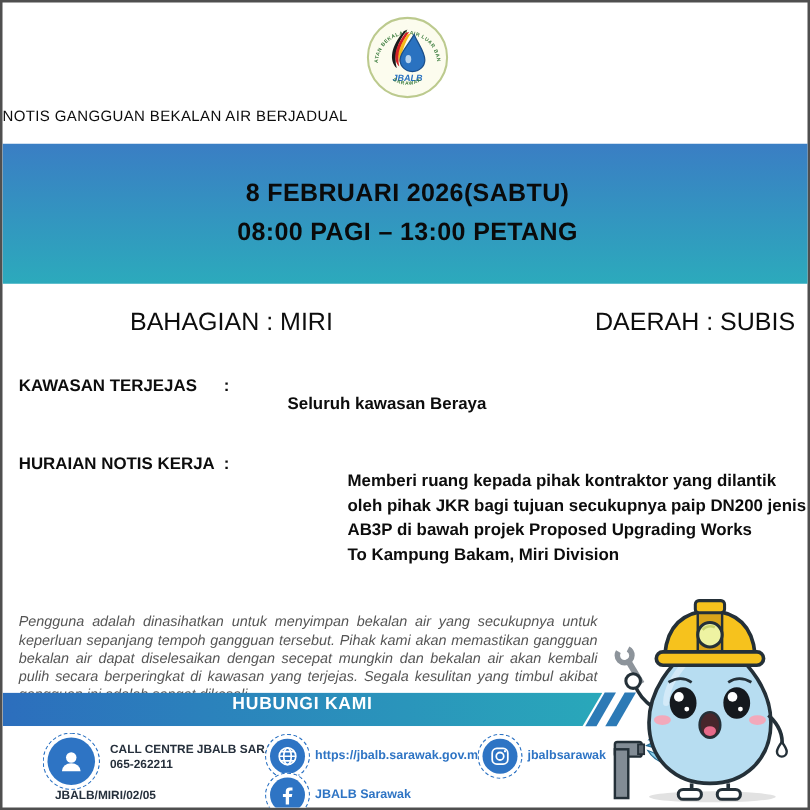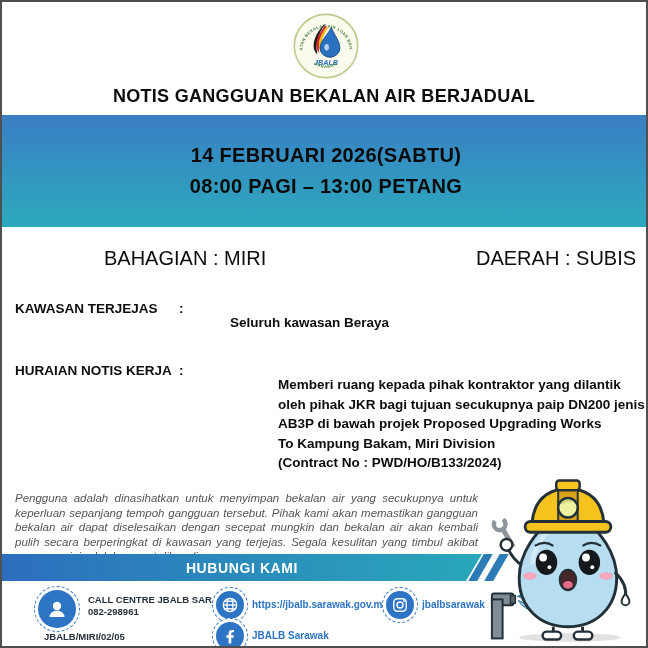--- a/index.html
+++ b/index.html
@@ -14,22 +14,22 @@
   *{margin:0;padding:0;box-sizing:border-box;}
   html,body{background:#fff;}
   body{font-family:"Liberation Sans",sans-serif;}
   #page{
     position:relative;width:648px;height:648px;margin:0 auto;
     background:#ffffff;border:2px solid #4f4f4f;overflow:hidden;
   }
   
   .logo{position:absolute;top:11px;left:291px;width:66px;height:66px;}
   .title{
-    position:absolute;top:84px;left:0;width:100%;text-align:center;
-    font-size:18px;font-weight:bold;letter-spacing:.3px;color:var(--ink);
+    position:absolute;top:84px;left:0;width:100%;
+    font-size:12px;font-weight:normal;letter-spacing:.3px;color:var(--ink);
   }
   
   .date-banner{
     position:absolute;top:113px;left:0;width:648px;height:112px;
     background:linear-gradient(180deg,var(--banner-top) 0%,var(--banner-bottom) 100%);
     display:flex;flex-direction:column;align-items:center;justify-content:center;gap:8px;
   }
   .date-banner .line{font-size:20px;font-weight:bold;color:#0a0a0a;letter-spacing:.3px;}
   
   .region-row{position:absolute;top:245px;left:0;width:648px;height:22px;}
@@ -47,21 +47,21 @@
   .disclaimer{
     position:absolute;top:489px;left:13px;width:463px;
     font-size:11.5px;font-style:italic;color:var(--muted);
     line-height:14.5px;text-align:justify;
   }
   
   .hubungi{
     position:absolute;top:552px;left:0;width:480px;height:27px;
     background:linear-gradient(90deg,var(--hubungi-left),var(--hubungi-right));
     clip-path:polygon(0 0,100% 0,calc(100% - 16px) 100%,0 100%);
-    display:flex;align-items:center;justify-content:center;
+    display:flex;justify-content:center;
   }
   .hubungi .hb-text{color:#ffffff;font-size:14px;font-weight:bold;letter-spacing:.6px;}
   .stripe{position:absolute;top:552px;width:9px;height:27px;background:#2c7ab6;transform:skewX(-30deg);}
   .stripe.s1{left:474px;}
   .stripe.s2{left:490px;}
   
   .icon-ring{
     position:absolute;border:1.5px dashed var(--accent-blue);border-radius:50%;
     display:flex;align-items:center;justify-content:center;background:#fff;
   }
@@ -109,21 +109,21 @@
     <ellipse cx="51" cy="52" rx="3.5" ry="5" fill="#cfe4f7" opacity="0.85"></ellipse>
     <text x="50" y="79" text-anchor="middle" font-size="11" font-weight="bold" font-style="italic" fill="#2a72c0">JBALB</text>
     <text font-size="6" font-weight="bold" fill="#3d7d3f" letter-spacing="1">
       <textPath href="#arcBot" startOffset="50%" text-anchor="middle">SARAWAK</textPath>
     </text>
   </svg>
 
   <div class="title">NOTIS GANGGUAN BEKALAN AIR BERJADUAL</div>
 
   <div class="date-banner">
-    <div class="line">14 FEBRUARI 2026(SABTU)</div>
+    <div class="line">8 FEBRUARI 2026(SABTU)</div>
     <div class="line">08:00 PAGI – 13:00 PETANG</div>
   </div>
 
   <div class="region-row">
     <div class="region bahagian">
       <span>BAHAGIAN</span>
       <span>:</span>
       <span>MIRI</span>
     </div>
     <div class="region daerah">
@@ -140,21 +140,20 @@
   </div>
 
   <div class="field huraian">
     <span class="flabel">HURAIAN NOTIS KERJA</span>
     <span class="fcolon">:</span>
     <span class="fvalue">
       <div class="hline">Memberi ruang kepada pihak kontraktor yang dilantik</div>
       <div class="hline">oleh pihak JKR bagi tujuan secukupnya paip DN200 jenis</div>
       <div class="hline">AB3P di bawah projek Proposed Upgrading Works</div>
       <div class="hline">To Kampung Bakam, Miri Division</div>
-      <div class="hline">(Contract No : PWD/HO/B133/2024)</div>
     </span>
   </div>
 
   <div class="disclaimer">Pengguna adalah dinasihatkan untuk menyimpan bekalan air yang secukupnya untuk keperluan sepanjang tempoh gangguan tersebut. Pihak kami akan memastikan gangguan bekalan air dapat diselesaikan dengan secepat mungkin dan bekalan air akan kembali pulih secara berperingkat di kawasan yang terjejas. Segala kesulitan yang timbul akibat gangguan ini adalah sangat dikesali.</div>
 
   <div class="hubungi">
     <span class="hb-text">HUBUNGI KAMI</span>
   </div>
   <div class="stripe s1"></div>
   <div class="stripe s2"></div>
@@ -162,21 +161,21 @@
   <div class="icon-ring ring-lg">
     <div class="icon-circle">
       <svg width="24" height="24" viewBox="0 0 24 24">
         <circle cx="12" cy="9" r="4.2" fill="#fff"></circle>
         <path d="M4.5,20 a7.5,6.5 0 0 1 15,0 Z" fill="#fff"></path>
       </svg>
     </div>
   </div>
   <div class="contact-text cc-text">
     <div>CALL CENTRE JBALB SARAWAK</div>
-    <div>082-298961</div>
+    <div>065-262211</div>
   </div>
   <div class="ref-no">JBALB/MIRI/02/05</div>
 
   <div class="icon-ring ring-sm ring-web">
     <div class="icon-circle">
       <svg width="20" height="20" viewBox="0 0 24 24" fill="none" stroke="#fff" stroke-width="1.6">
         <circle cx="12" cy="12" r="8"></circle>
         <ellipse cx="12" cy="12" rx="3.6" ry="8"></ellipse>
         <line x1="4" y1="12" x2="20" y2="12"></line>
         <line x1="5" y1="7.5" x2="19" y2="7.5"></line>

